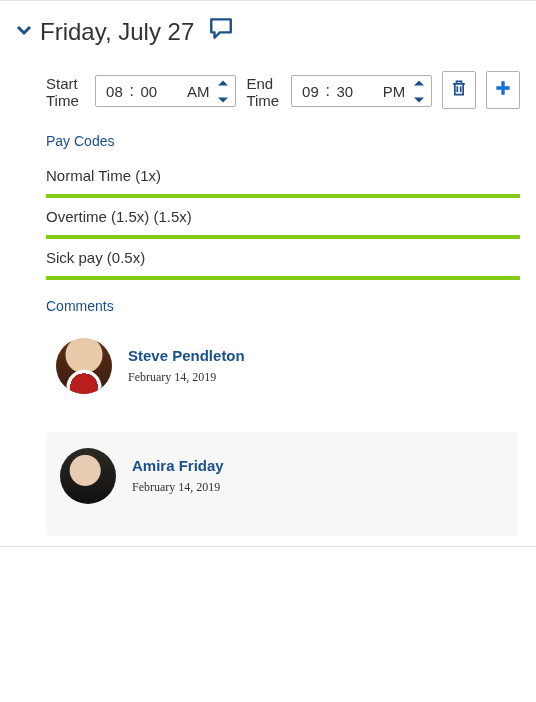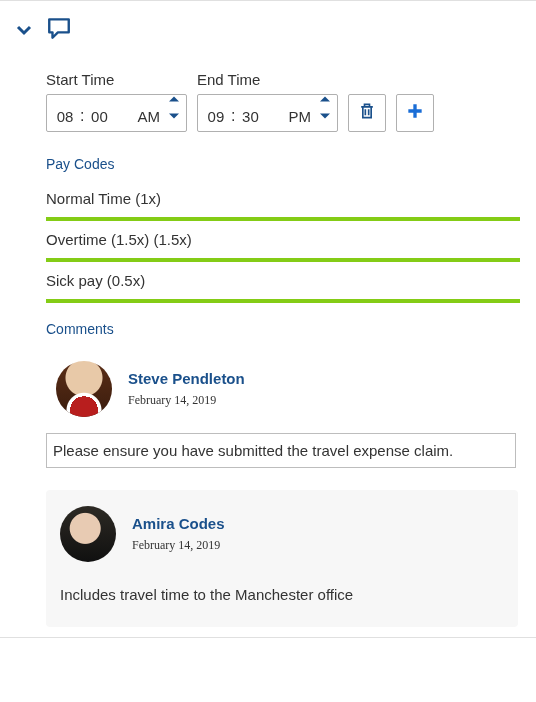--- a/index.html
+++ b/index.html
@@ -36,29 +36,29 @@
     position: relative;
     top: -2px;
   }
   .time-row {
     display: flex;
     gap: 10px;
     align-items: flex-end;
     padding-left: 30px;
     margin-bottom: 24px;
   }
-  .time-block { display: flex; flex-direction: column; gap: 6px; }
+  .time-block { display: flex; flex-direction: row; gap: 6px; }
   .time-label { font-size: 15px; color: #333; }
   .time-input {
     display: flex;
-    align-items: flex-end;
+    align-items: center;
     border: 1px solid #b0b0b0;
     border-radius: 2px;
     padding: 6px 4px;
-    height: 38px;
+    height: 32px;
   }
   .time-input input {
     width: 28px;
     border: none;
     text-align: center;
     font-size: 15px;
     color: #333;
     outline: none;
     padding: 0;
     font-family: inherit;
@@ -151,20 +151,21 @@
 
 <div class="top-border"></div>
 <div class="container">
 
   <div class="day-header">
     <span>
       <svg class="chevron" viewBox="0 0 16 16">
           <path d="M2 5 L8 11 L14 5" fill="none" stroke="currentColor" stroke-width="3"></path>
         </svg>
     </span>
+    <h2 class="day-title">Friday, July 27</h2>
     <span>
       <svg class="comment-icon" viewBox="0 0 24 24">
           <path d="M3 4 H21 V16 H11 L6 21 V16 H3 Z" fill="none" stroke="currentColor" stroke-width="2.2" stroke-linejoin="round"></path>
         </svg>
     </span>
   </div>
 
   <div class="time-row">
     <div class="time-block">
       <span class="time-label">Start Time</span>
@@ -227,29 +228,27 @@
 
   <div class="comments">
     <div class="comment-block">
       <div class="comment-header">
         <div class="avatar one"></div>
         <div>
           <div class="author-name">Steve Pendleton</div>
           <div class="comment-date">February 14, 2019</div>
         </div>
       </div>
-      <div class="comment-body boxed">Please ensure you have submitted the travel expense claim.</div>
     </div>
 
     <div class="comment-card">
       <div class="comment-header" style="padding-left:0;">
         <div class="avatar two"></div>
         <div>
-          <div class="author-name">Amira Codes</div>
+          <div class="author-name">Amira Friday</div>
           <div class="comment-date">February 14, 2019</div>
         </div>
       </div>
-      <div class="comment-body" style="padding-left:0;">Includes travel time to the Manchester office</div>
     </div>
   </div>
 
 </div>
 <div class="bottom-border"></div>
 
 </body></html>

